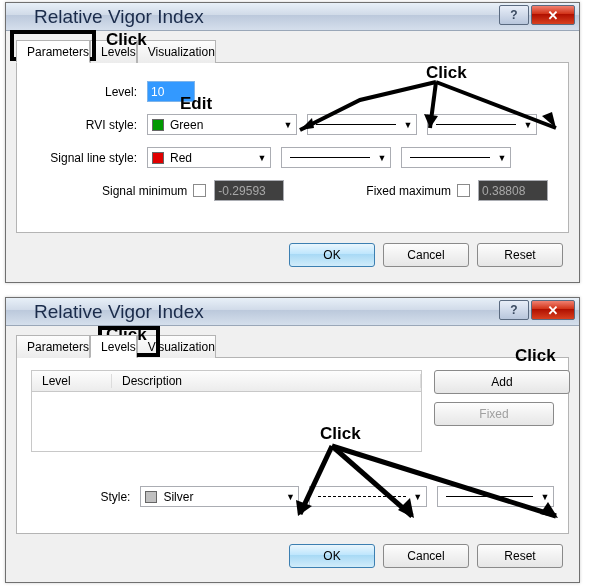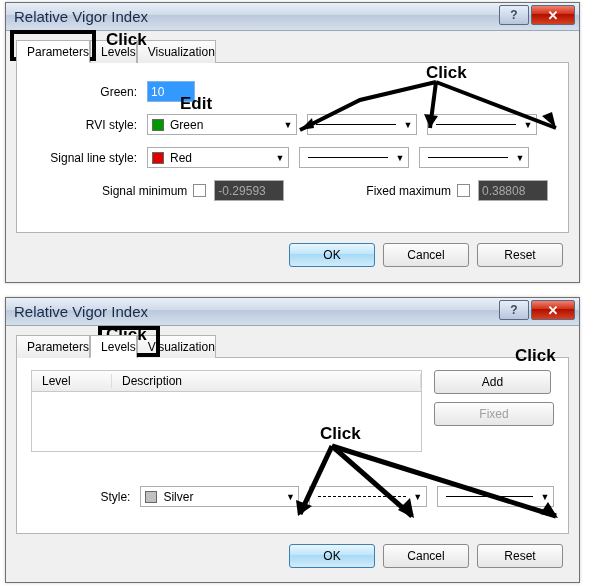--- a/index.html
+++ b/index.html
@@ -17,21 +17,21 @@
   
   .titlebar {
     height: 28px;
     background: linear-gradient(to bottom, #e8f0f8 0%, #d0dae8 45%, #bcc9dc 46%, #d5dfec 100%);
     border-bottom: 1px solid #9aa7b8;
     display: flex;
     align-items: center;
     padding-left: 8px;
     position: relative;
   }
-  .titlebar .title { color: #1a2b4a; font-size: 15px; }
+  .titlebar .title { color: #1a2b4a; font-size: 19px; margin-left: 20px; }
   .titlebar .btns { position: absolute; right: 4px; top: 2px; display: flex; gap: 2px; }
   .tb-btn { width: 30px; height: 20px; border: 1px solid #5a6a80; border-radius: 2px; display:flex; align-items:center; justify-content:center; cursor: default; }
   .tb-help { background: linear-gradient(to bottom,#e8eef8,#b8c6dc); color:#3a4a60; font-weight:bold; }
   .tb-close { width: 44px; background: linear-gradient(to bottom,#f08070,#d03015 45%,#b01000 46%,#d84020); color:#fff; font-weight:bold; font-size:13px; }
   
   .body { padding: 8px 10px 8px 10px; }
   
   .tabs { display:flex; border-bottom: 1px solid #b4b4b4; height: 24px; position: relative; }
   .tab { padding: 4px 0 3px 10px; border: 1px solid #b4b4b4; border-bottom: none; background: linear-gradient(to bottom,#fdfdfd,#ececec); margin-right: 0px; position: relative; top:1px; cursor:default; }
   .tab.active { background: #fff; border-bottom: 1px solid #fff; z-index:2; top:1px; }
@@ -79,21 +79,21 @@
     </div>
   </div>
   <div class="body">
     <div class="tabs">
       <div class="tab active"><span>Parameters</span></div>
       <div class="tab"><span>Levels</span></div>
       <div class="tab"><span>Visualization</span></div>
     </div>
     <div class="tab-content">
       <div class="row">
-        <div class="lbl">Green:</div>
+        <div class="lbl">Level:</div>
         <input class="input-text sel" style="width: 48px;" value="10">
       </div>
       <div class="row">
         <div class="lbl">RVI style:</div>
         <div class="combo" style="width:150px;">
           <span><span class="swatch" style="background:#009900"></span><span>Green</span></span>
           <span class="arrow">▼</span>
         </div>
         <div style="width:10px;"></div>
         <div class="combo" style="width:110px;">
@@ -101,21 +101,21 @@
           <span class="arrow">▼</span>
         </div>
         <div style="width:10px;"></div>
         <div class="combo" style="width:110px;">
           <div class="line-sample line-thick"></div>
           <span class="arrow">▼</span>
         </div>
       </div>
       <div class="row">
         <div class="lbl" style="width:110px;">Signal line style:</div>
-        <div class="combo" style="width:142px;">
+        <div class="combo" style="width:124px;">
           <span><span class="swatch" style="background:#e00000"></span><span>Red</span></span>
           <span class="arrow">▼</span>
         </div>
         <div style="width:10px;"></div>
         <div class="combo" style="width:110px;">
           <div class="line-sample"></div>
           <span class="arrow">▼</span>
         </div>
         <div style="width:10px;"></div>
         <div class="combo" style="width:110px;">
@@ -169,21 +169,21 @@
     <div class="tab-content" style="padding:12px 14px 14px 14px; min-height:176px;">
       <div style="display:flex; gap:12px;">
         <div style="flex-grow:1;">
           <div class="list-hdr">
             <div class="col" style="width:80px;">Level</div>
             <div class="col" style="flex-grow:1;">Description</div>
           </div>
           <div class="list-body"></div>
         </div>
         <div style="width:120px; display:flex; flex-direction:column; gap:8px;">
-          <div class="btn" style="width:117px;">
+          <div class="btn" style="width:136px;">
               <span>Add</span>
             </div>
           <div class="btn disabled" style="width:120px;">
               <span>Fixed</span>
             </div>
         </div>
       </div>
       <div class="row" style="margin-top:34px; margin-bottom:12px;">
         <div class="lbl" style="width:110px;">Style:</div>
         <div class="combo" style="width:160px;">

